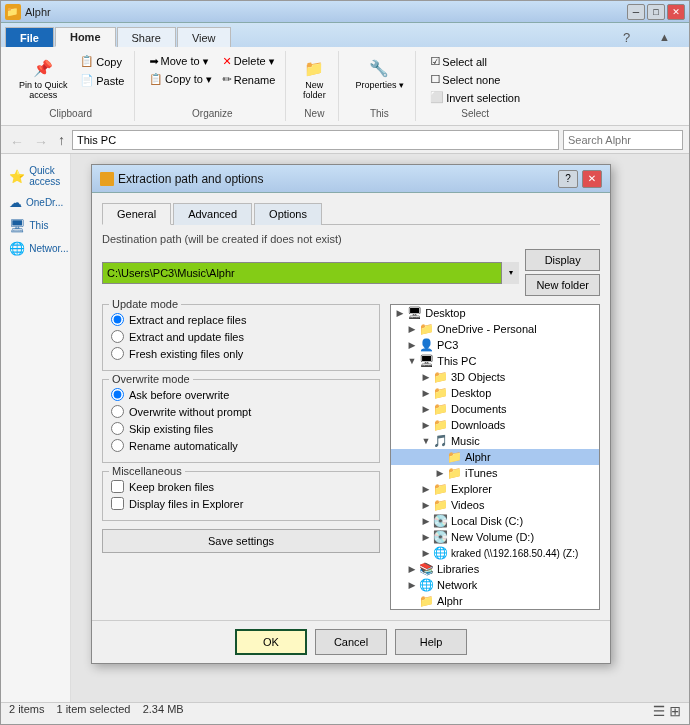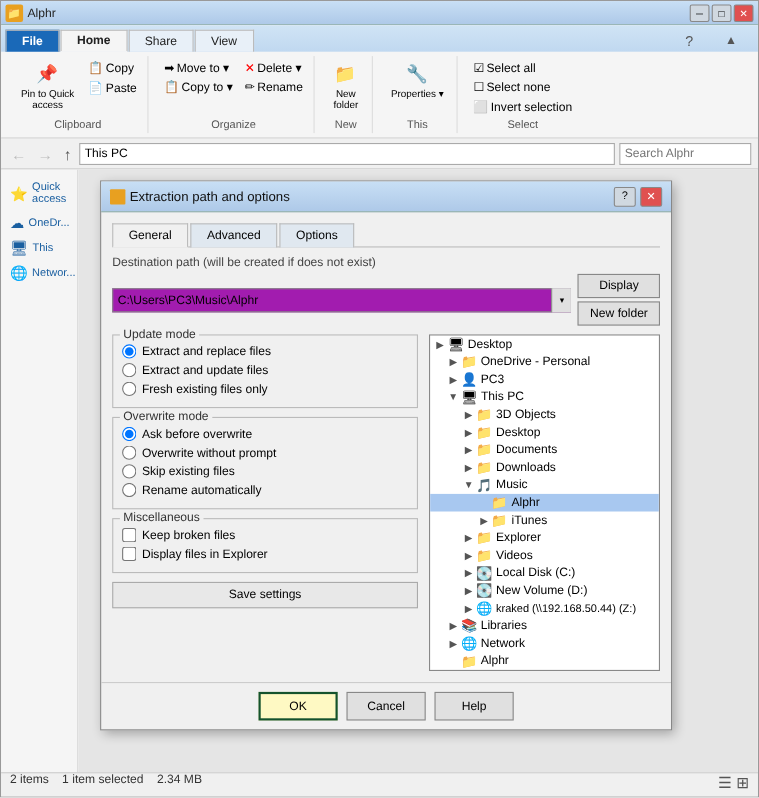--- a/index.html
+++ b/index.html
@@ -359,21 +359,21 @@
       display: flex;
       align-items: center;
       position: relative;
     }
     .dest-input {
       flex: 1;
       height: 22px;
       border: 1px solid #888;
       padding: 1px 20px 1px 4px;
       font-size: 11px;
-      background: #a21caf;
+      background: #84cc16;
     }
     .dest-dropdown-arrow {
       position: absolute;
       right: 0;
       height: 22px;
       width: 18px;
       border-left: 1px solid #888;
       background: #e0e0e0;
       display: flex; align-items: center; justify-content: center;
       font-size: 8px;

